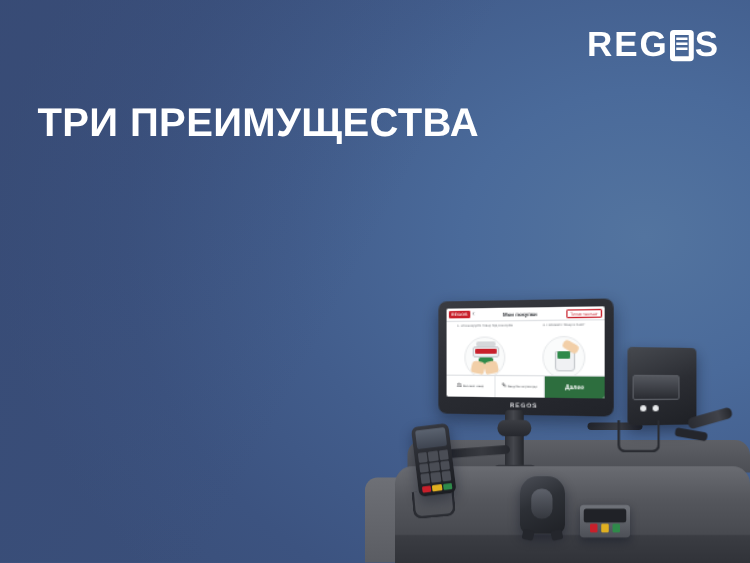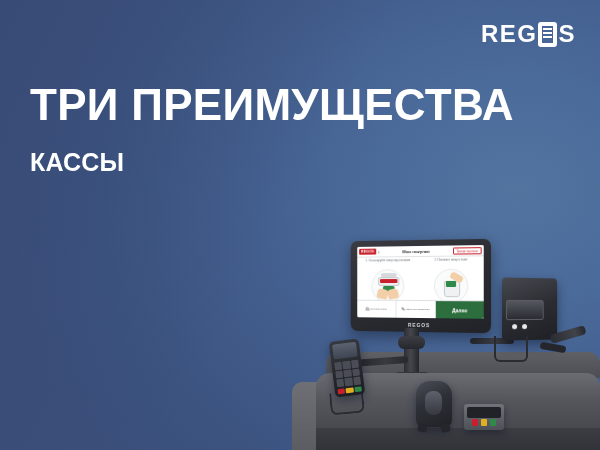--- a/index.html
+++ b/index.html
@@ -24,41 +24,41 @@
   }
 
   
   .logo {
     position:absolute; top:20px; right:24px;
     display:flex; align-items:center;
     letter-spacing:.5px;
     z-index:6;
   }
   .logo-word {
-    font-size:24px; font-weight:bold;
+    font-size:28px; font-weight:bold;
     color:#ffffff; letter-spacing:1.5px;
     font-family:"Liberation Sans", sans-serif;
   }
   .logo-o {
     position:relative; display:inline-block;
     width:19px; height:25px; margin:0 1px; vertical-align:-4px;
     border:4px solid #ffffff; border-radius:3px;
   }
   .logo-o i {
     position:absolute; left:1px; right:1px; height:2px;
     background:#ffffff; display:block;
   }
   .logo-o i:nth-child(1){ top:2px; }
   .logo-o i:nth-child(2){ top:6px; }
   .logo-o i:nth-child(3){ top:10px; }
 
   
   .title {
     position:absolute; left:30px; top:82px;
-    font-size:44px; font-weight:bold; color:#ffffff;
+    font-size:32px; font-weight:bold; color:#ffffff;
     letter-spacing:.3px; line-height:1.05;
     z-index:5; white-space:nowrap;
   }
   .subtitle {
     position:absolute; left:30px; top:146px;
     font-size:25px; font-weight:bold; color:#ffffff;
     letter-spacing:.2px; line-height:1.32;
     z-index:5;
   }
   .subtitle span { display:block; }
@@ -353,21 +353,20 @@
     <span class="logo-o">
       <i></i>
         <i></i>
         <i></i>
     </span>
     <span class="logo-word">S</span>
   </div>
 
   <div class="title">ТРИ ПРЕИМУЩЕСТВА</div>
   <div class="subtitle">
-    <span>КАССЫ</span>
   </div>
 
   <div class="scene">
 
     <div class="desk-back"></div>
     <div class="desk-left-panel"></div>
 
     <div class="cross-arm"></div>
     <div class="printer">
       <div class="printer-slot"></div>

